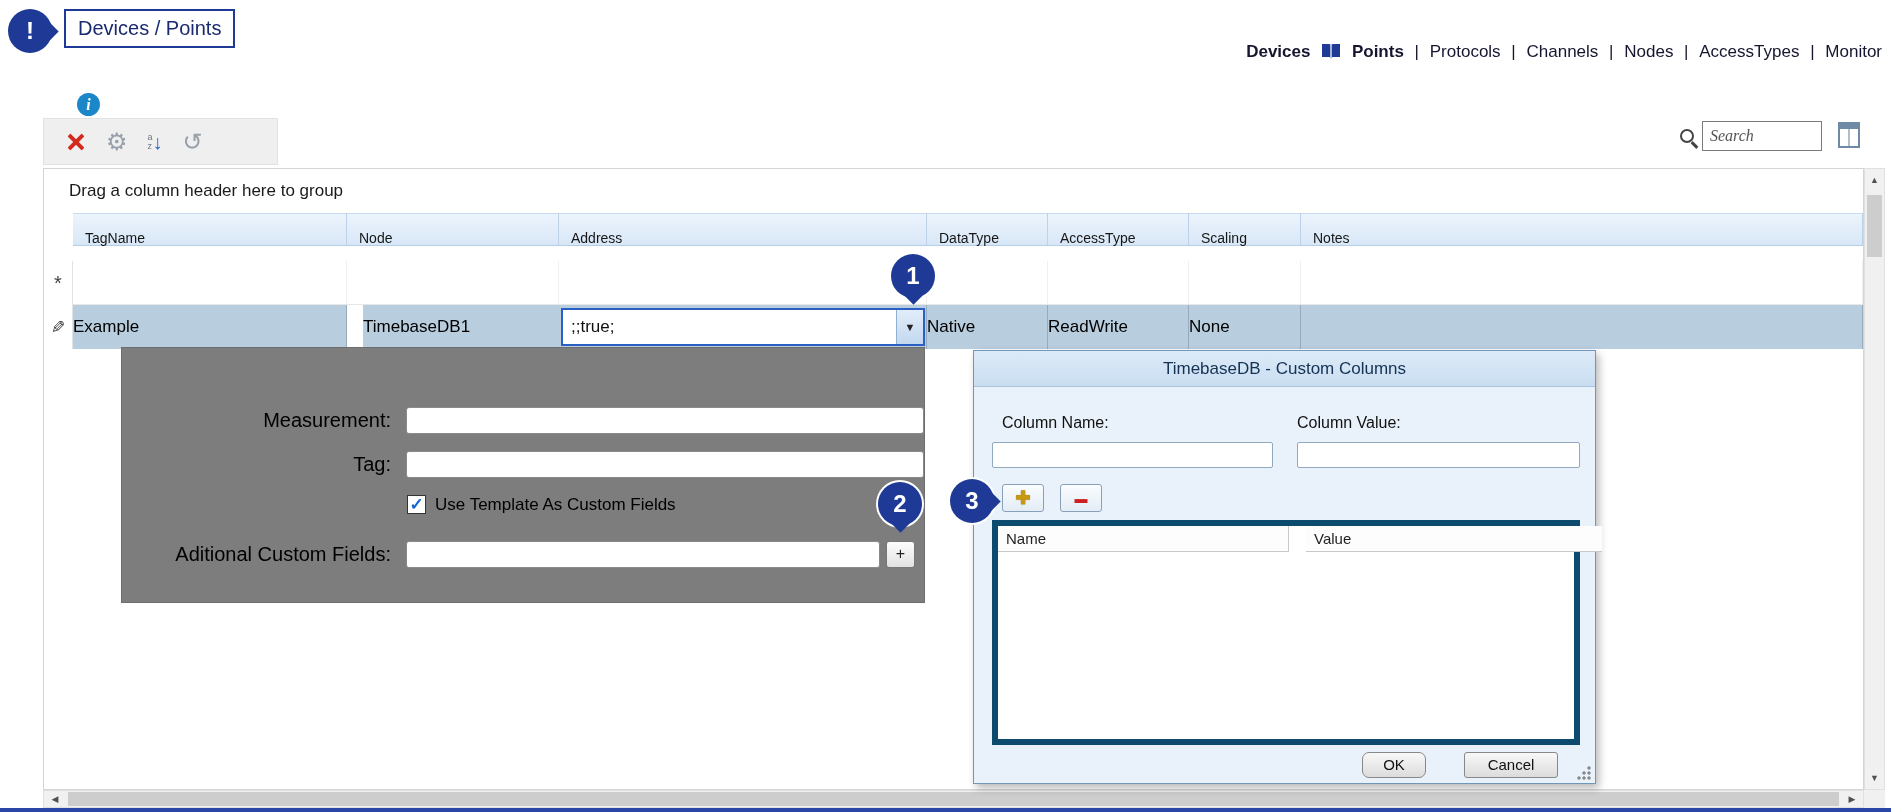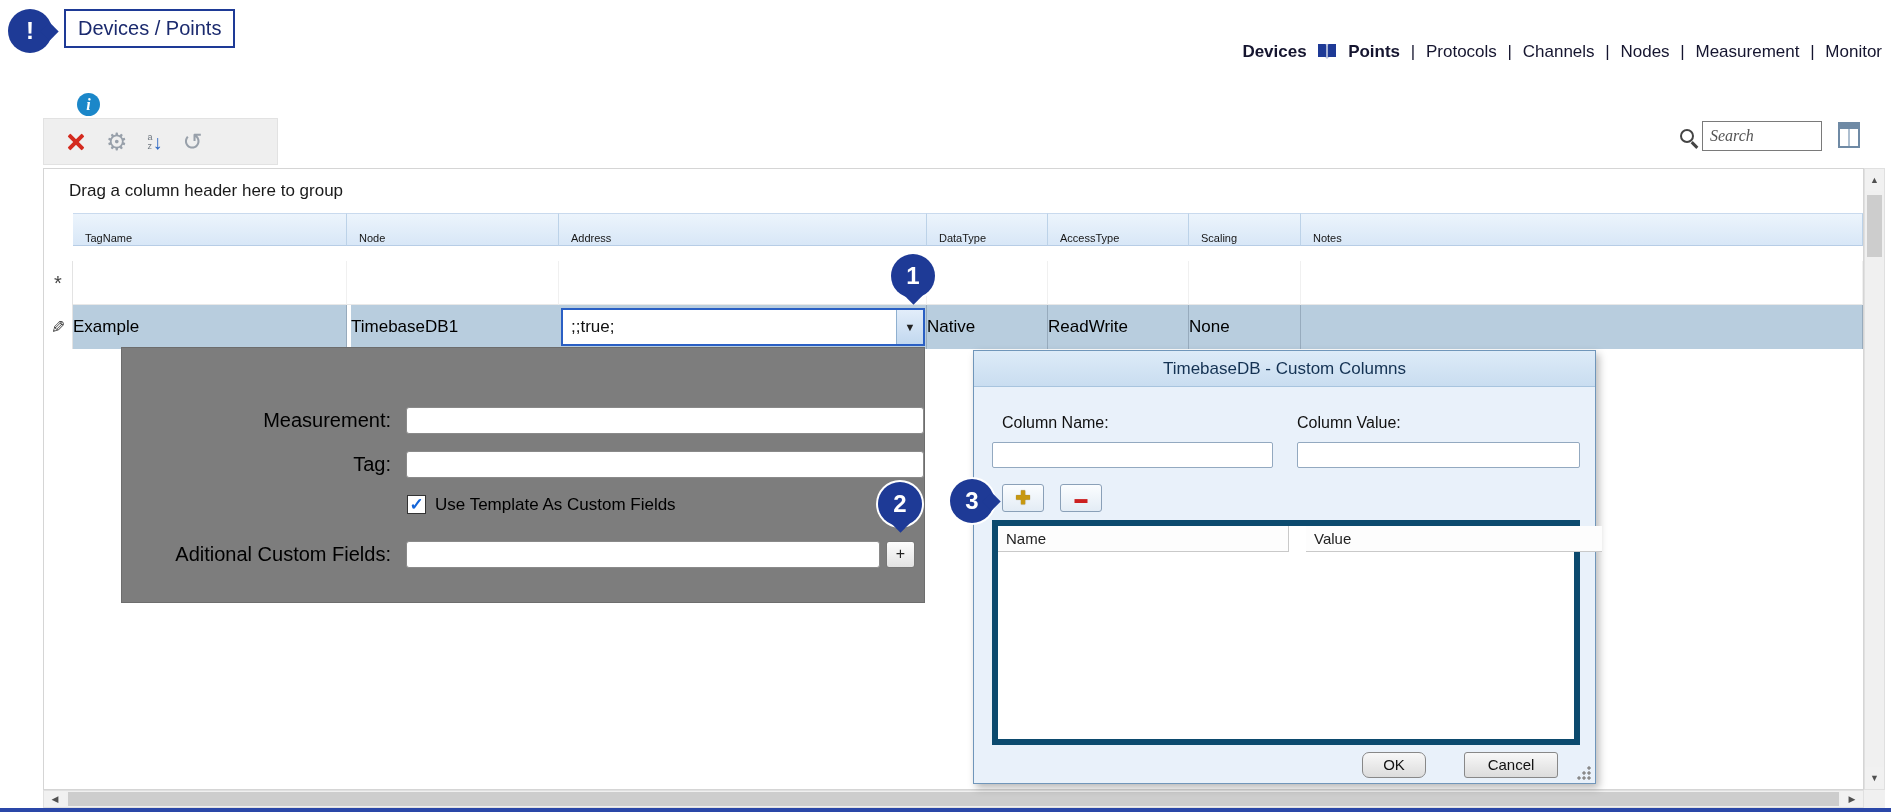--- a/index.html
+++ b/index.html
@@ -49,21 +49,21 @@
   .colchooser-icon { position:absolute; left:1838px; top:122px; width:22px; height:26px;
               border:2px solid #6f8aa5; background:
                 linear-gradient(#6f8aa5 0 5px, transparent 5px),
                 linear-gradient(90deg, transparent 0 8px, #aebfd0 8px 10px, transparent 10px); }
 
   
   .grid { position:absolute; left:43px; top:168px; width:1821px; height:622px; border:1px solid #d5d5d5;
           background:#fff; }
   .group-hint { position:absolute; left:0; top:0; width:100%; height:44px; line-height:44px;
           padding-left:25px; font-size:17px; color:#1a1a1a; }
-  .hdr { position:absolute; top:44px; height:33px; line-height:48px; padding-left:12px; font-size:11px;
+  .hdr { position:absolute; top:44px; height:33px; line-height:48px; padding-left:12px; font-size:14px;
           color:#161616; background:linear-gradient(#ecf4fc,#d8e7f7);
           border-top:1px solid #c9daee; border-bottom:1px solid #b7cde6; border-right:1px solid #bcd2e8; }
   .nrcell { position:absolute; top:92px; height:44px; border-bottom:1px solid #e8e8e8;
           border-right:1px solid #f0f0f0; background:#fff; }
   .ind-cell { position:absolute; left:0; width:29px; display:flex; align-items:center; justify-content:center;
           border-right:1px solid #e3e3e3; }
   .star { top:92px; height:44px; font-size:20px; color:#444; }
   .pencil { top:136px; height:44px; font-size:17px; color:#333; background:#fff; }
   .pencil span { transform:scaleX(-1); display:inline-block; }
   .ecell { position:absolute; top:136px; height:44px; line-height:44px; font-size:17px;
@@ -145,21 +145,21 @@
           <rect x="9.4" y="2" width="1.2" height="13" fill="#ffffff"></rect>
         </svg></span>
     <span class="nav-bold nav-link">Points</span>
     <span>|</span>
     <span class="nav-link">Protocols</span>
     <span>|</span>
     <span class="nav-link">Channels</span>
     <span>|</span>
     <span class="nav-link">Nodes</span>
     <span>|</span>
-    <span class="nav-link">Measurement</span>
+    <span class="nav-link">AccessTypes</span>
     <span>|</span>
     <span class="nav-link">Monitor</span>
   </div>
 
   <div class="info-icon">
     <span>i</span>
   </div>
 
   <div class="toolbar">
     <span class="x-icon"></span>
@@ -195,21 +195,21 @@
     <div class="nrcell" style="left:515px;width:368px;"></div>
     <div class="nrcell" style="left:883px;width:121px;"></div>
     <div class="nrcell" style="left:1004px;width:141px;"></div>
     <div class="nrcell" style="left:1145px;width:112px;"></div>
     <div class="nrcell" style="left:1257px;width:562px;"></div>
 
     <div class="ind-cell pencil">
       <span>✎</span>
     </div>
     <div class="ecell" style="left:29px;width:274px;">Example</div>
-    <div class="ecell" style="left:307px;width:212px;">TimebaseDB1</div>
+    <div class="ecell" style="left:319px;width:212px;">TimebaseDB1</div>
     <div class="ecell" style="left:515px;width:368px;"></div>
     <div class="ecell" style="left:883px;width:121px;">Native</div>
     <div class="ecell" style="left:1004px;width:141px;">ReadWrite</div>
     <div class="ecell" style="left:1145px;width:112px;">None</div>
     <div class="ecell" style="left:1257px;width:562px;"></div>
 
     <div class="combo">
       <span class="combo-text">;;true;</span>
       <span class="combo-btn">
         <span>▼</span>

